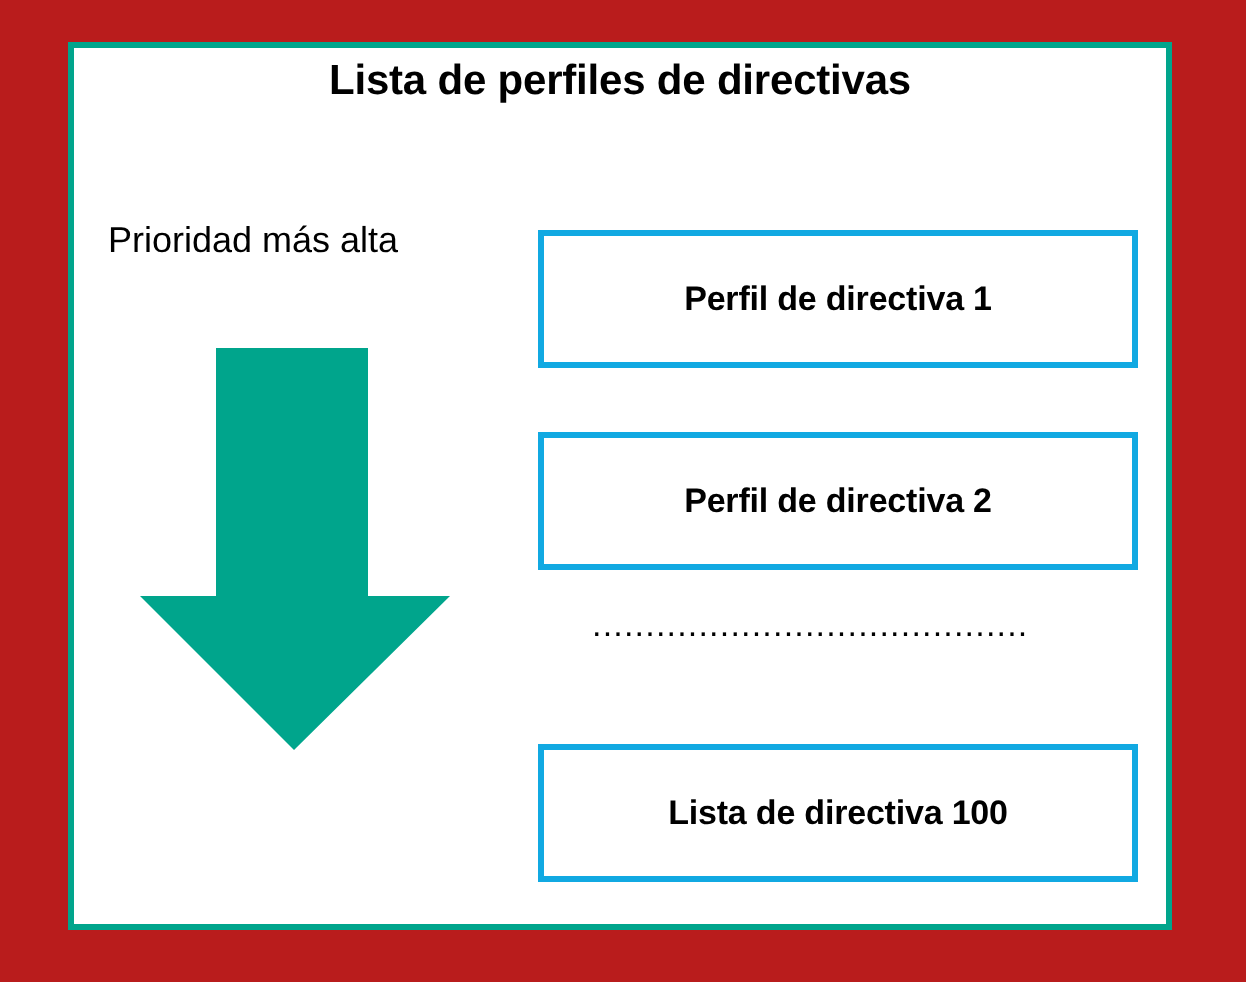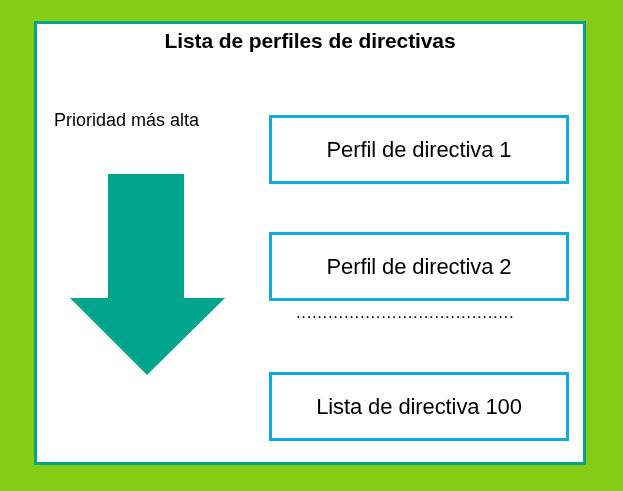--- a/index.html
+++ b/index.html
@@ -8,21 +8,21 @@
     background: #ffffff;
   }
   body {
     font-family: "Liberation Sans", sans-serif;
   }
 
   #canvas {
     position: relative;
     width: 623px;
     height: 491px;
-    background: #84cc16;
+    background: #b91c1c;
     overflow: hidden;
   }
 
   
   #outer-frame {
     position: absolute;
     left: 34px;
     top: 21px;
     width: 552px;
     height: 444px;
@@ -78,28 +78,28 @@
     width: 300px;
     height: 69px;
     border: 3px solid #11A9E2;
     box-sizing: border-box;
     background: #ffffff;
     display: flex;
     align-items: center;
     justify-content: center;
   }
   .profile-box-label {
-    font-size: 22px;
-    font-weight: normal;
+    font-size: 17px;
+    font-weight: bold;
     color: #000000;
     white-space: nowrap;
     letter-spacing: -0.1px;
   }
   #profile-box-0 { top: 115px; }
-  #profile-box-1 { top: 232px; }
+  #profile-box-1 { top: 216px; }
   #profile-box-2 { top: 372px; }
 
   
   #continuation-dots {
     position: absolute;
     left: 296px;
     top: 304px;
     width: 245px;
     font-size: 17px;
     line-height: 1;

